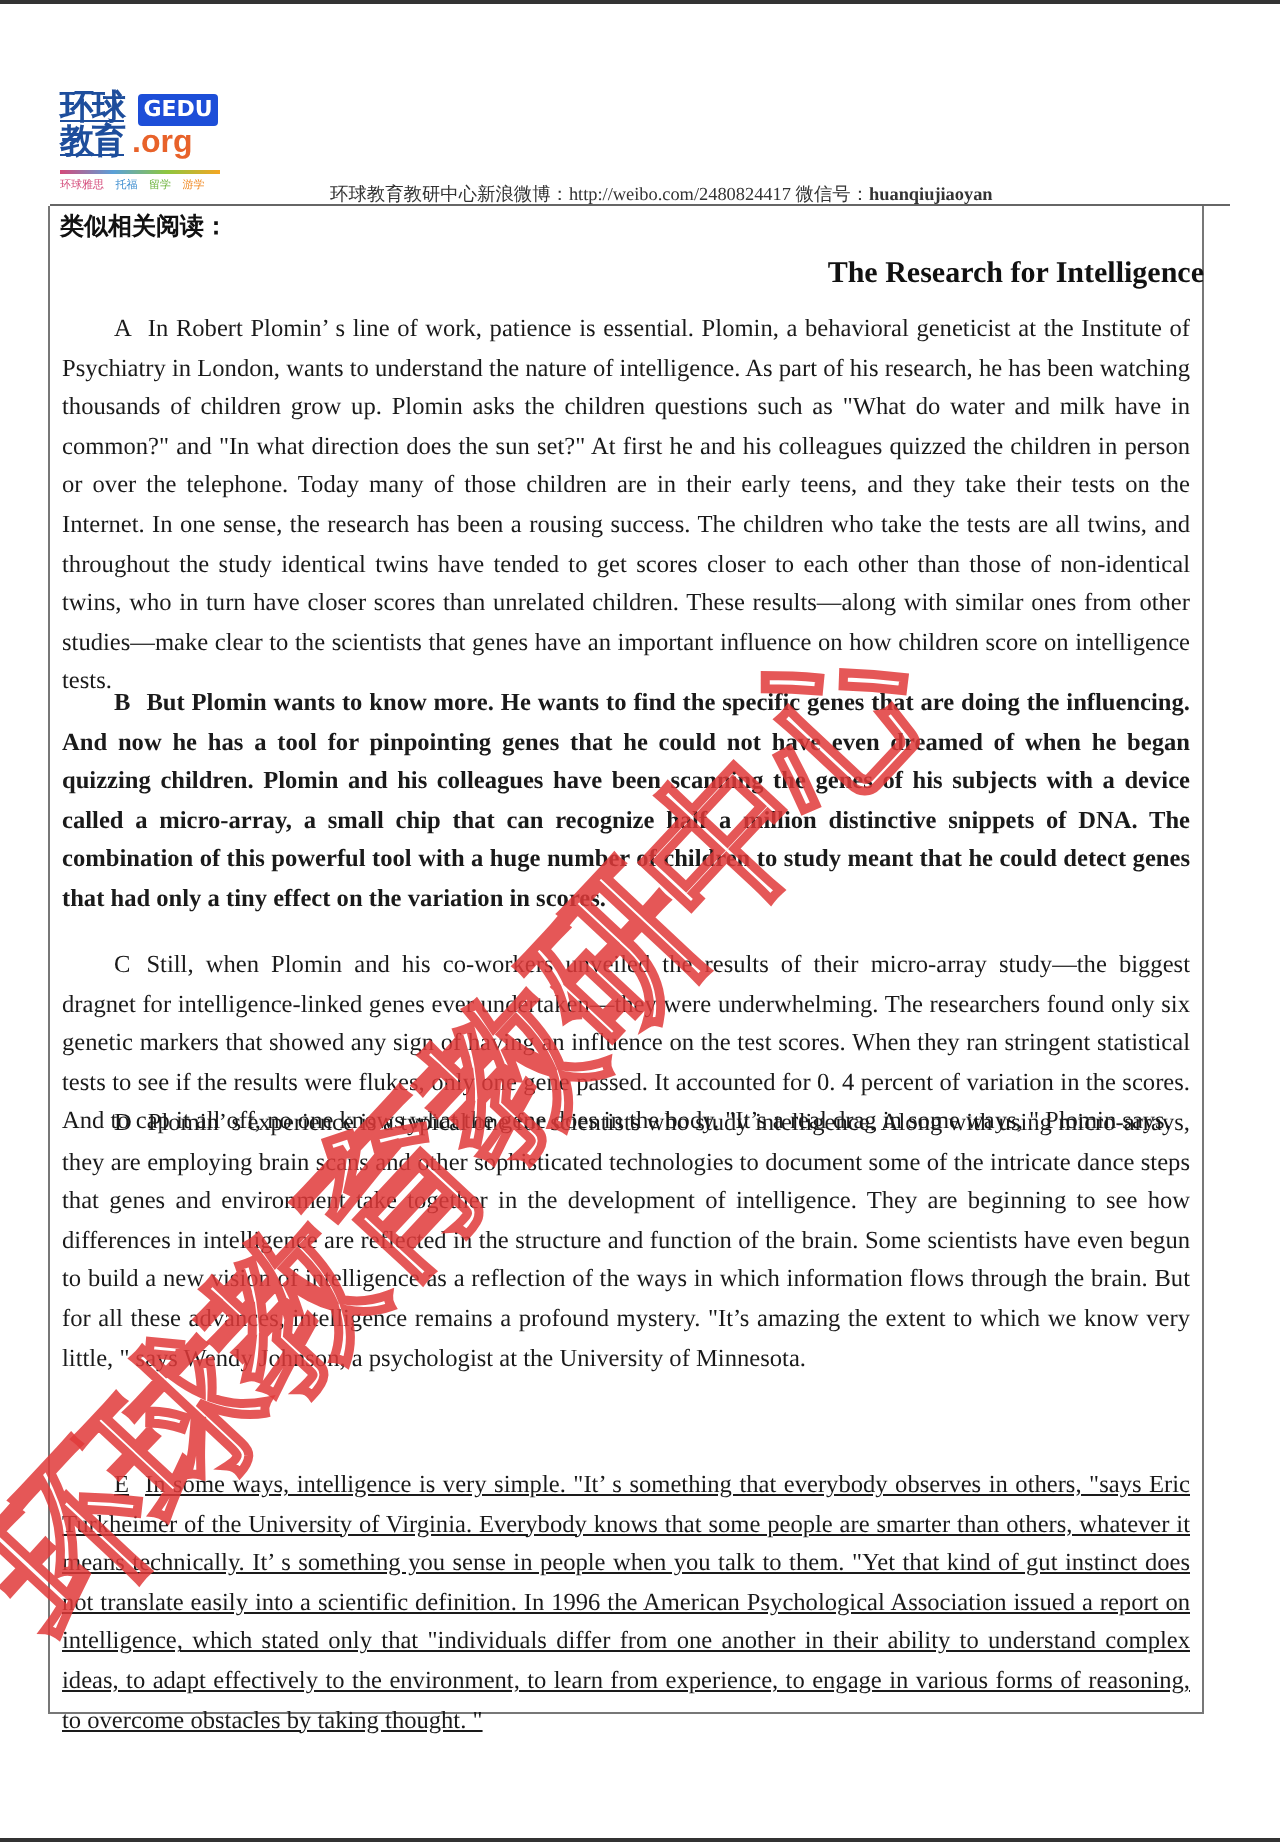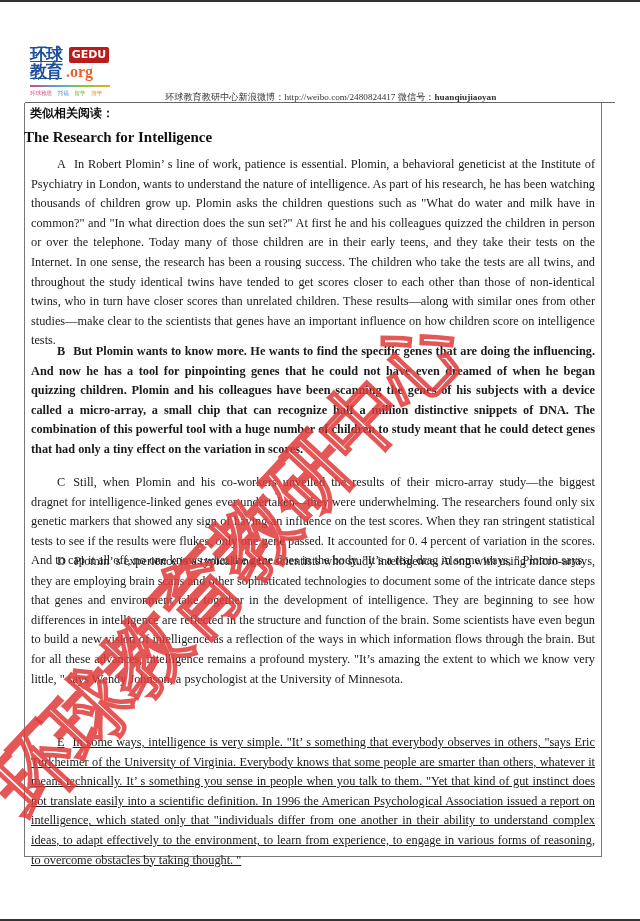--- a/index.html
+++ b/index.html
@@ -16,27 +16,27 @@
   .logo { position: absolute; left: 30px; top: 46px; width: 90px; height: 56px; }
   .logo-cn {
     position: absolute; left: 0; top: 0;
     font-family: "DejaVu Sans", sans-serif; font-weight: bold;
     color: #1e4e9c; font-size: 17px; line-height: 17px; width: 38px;
     letter-spacing: -1px;
     text-decoration: underline;
   }
   .logo-gedu {
     position: absolute; left: 39px; top: 1px; width: 40px; height: 16px;
-    background: #b91c1c; color: #fff; font-family: "DejaVu Sans", sans-serif;
+    background: #1d4ed8; color: #fff; font-family: "DejaVu Sans", sans-serif;
     font-weight: bold; font-size: 11px; line-height: 16px; text-align: center;
     border-radius: 2px;
   }
   .logo-org {
     position: absolute; left: 36px; top: 17px;
-    font-family: Liberation Serif, serif; font-weight: bold;
+    font-family: Liberation Sans, sans-serif; font-weight: bold;
     color: #e8622a; font-size: 16px; line-height: 18px;
   }
   .logo-rule {
     position: absolute; left: 0; top: 39px; width: 80px; height: 2px;
     background: linear-gradient(90deg, #d44a7a, #5aa0d8, #8dc63f, #f5a623);
   }
   .logo-tags {
     position: absolute; left: 0; top: 43px; width: 90px;
     font-family: "DejaVu Sans", sans-serif; font-size: 5.5px; line-height: 8px;
     white-space: nowrap;
@@ -56,21 +56,21 @@
   
   .box {
     position: absolute; left: 24px; top: 103px; width: 578px; height: 754px;
     border: 1px solid #777; border-top: none; box-sizing: border-box;
   }
   .section-label {
     position: absolute; left: 30px; top: 105px;
     font-family: "DejaVu Sans", sans-serif; font-weight: bold; font-size: 12px; color: #111;
   }
   .title {
-    position: absolute; left: 24px; top: 129px; width: 578px; text-align: left;
+    position: absolute; left: 24px; top: 129px; width: 578px; text-align: right;
     font-weight: bold; font-size: 15px; color: #111;
   }
   .para {
     position: absolute; left: 31px; width: 564px;
     font-size: 12.3px; line-height: 19.6px; text-align: justify; color: #1a1a1a;
     text-indent: 26px;
   }
   .para .letter { margin-right: 8px; }
 
   

